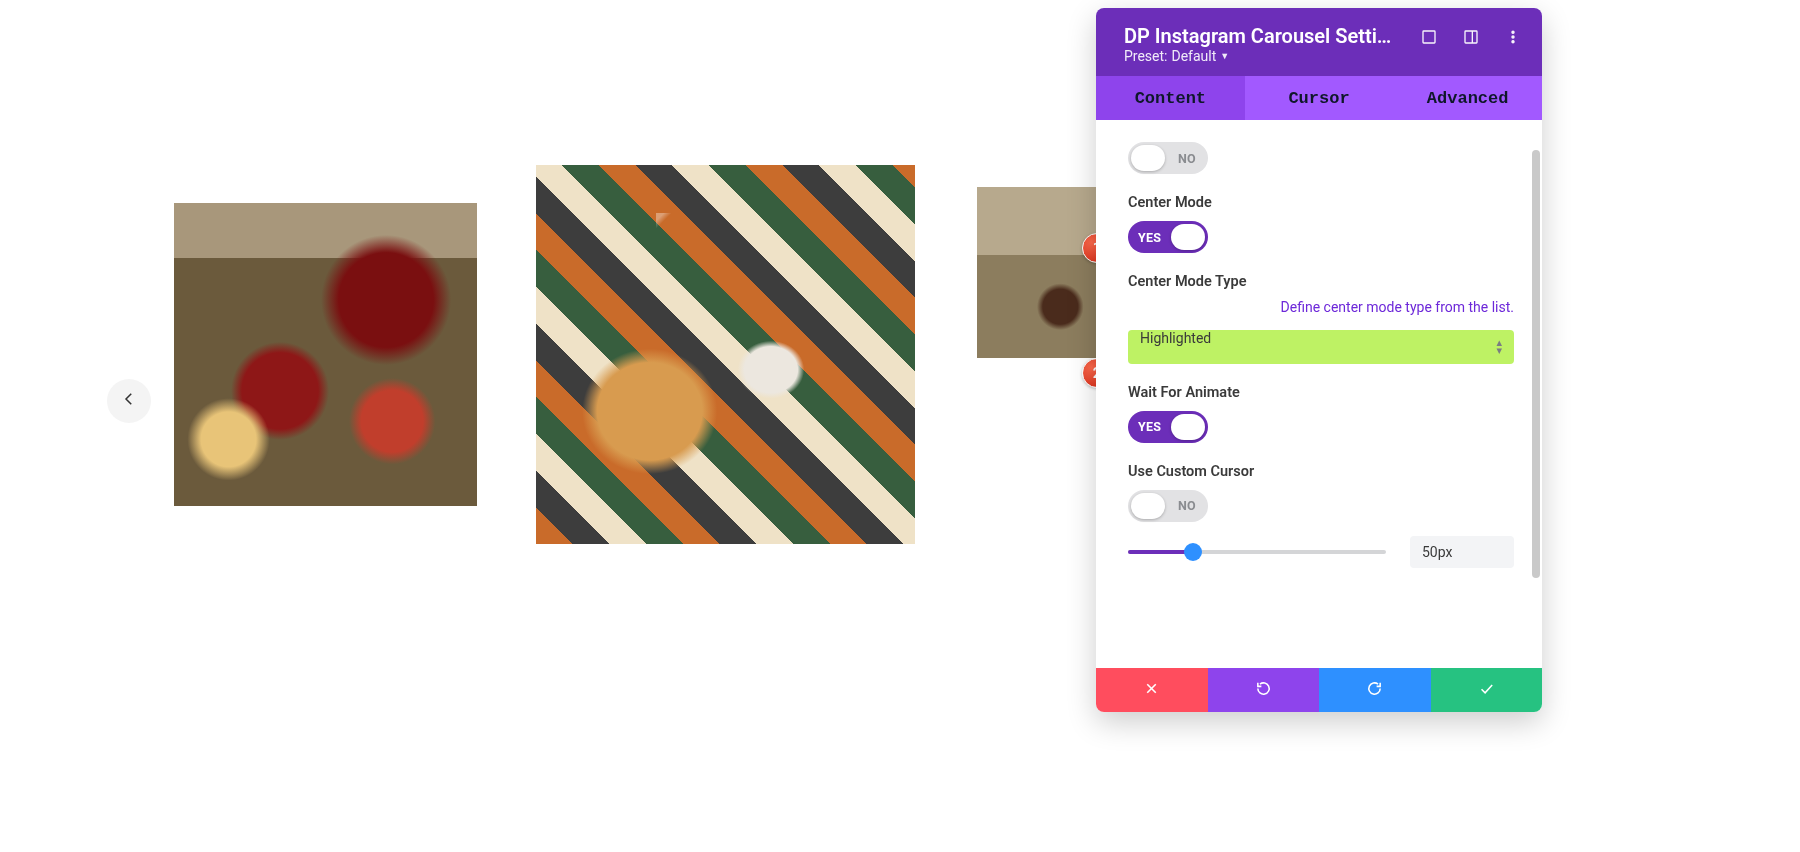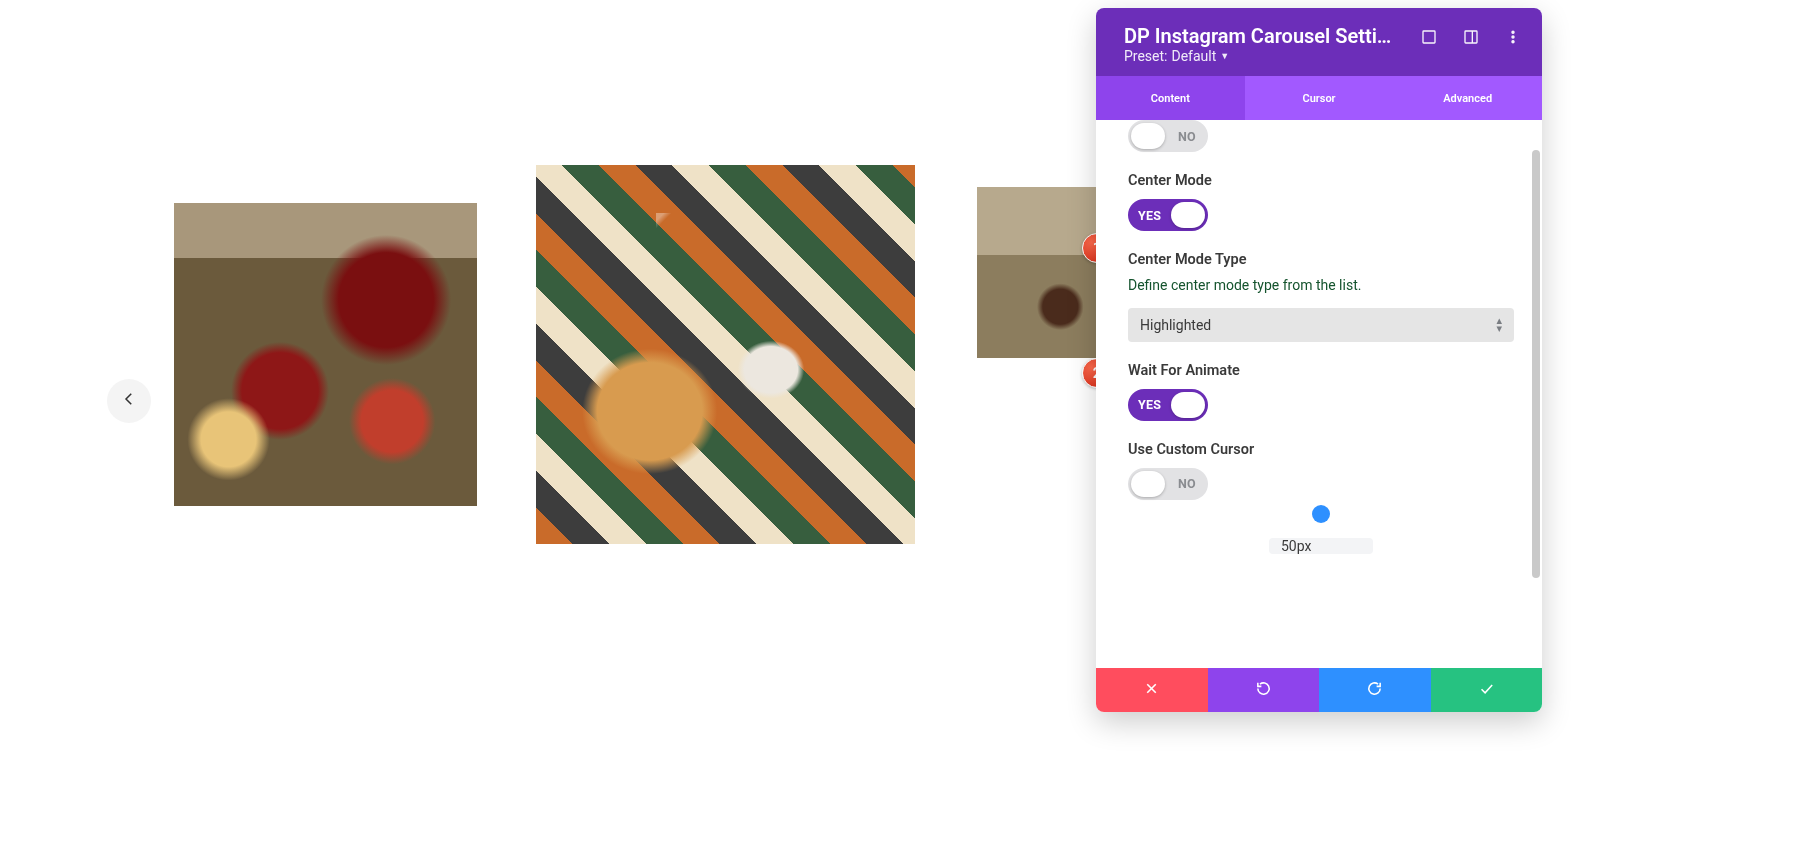--- a/index.html
+++ b/index.html
@@ -69,59 +69,59 @@
   .panel-title {
     font-size: 20px; font-weight: 600; white-space: nowrap; overflow: hidden; text-overflow: ellipsis;
   }
   .panel-preset { font-size: 14px; opacity: .9; margin-top: 0; display: flex; align-items: center; gap: 4px; cursor: pointer; }
   .panel-header .hicon {
     width: 22px; height: 22px; display: flex; align-items: center; justify-content: center; opacity: .95;
     cursor: pointer; flex: 0 0 auto; margin-top: 4px; margin-left: 10px;
   }
   .panel-header .hicon svg { width: 16px; height: 16px; stroke: #fff; stroke-width: 2; fill: none; }
 
-  .tabs { display: flex; background: #a259ff; color: #ffffff; font-size: 11px; font-weight: 600; }
+  .tabs { display: flex; background: #a259ff; color: #0f172a; font-size: 17px; font-weight: 600; font-family: Liberation Mono, monospace; }
   .tab { flex: 1; height: 44px; display: flex; align-items: center; justify-content: center; cursor: pointer; }
   .tab.active { background: #8e44ec; }
 
   .panel-body {
-    flex: 1 1 auto; overflow-y: auto; padding: 0 28px 20px 32px; position: relative;
+    flex: 1 1 auto; overflow-y: auto; padding: 22px 28px 20px 32px; position: relative;
   }
   
   .scroll-rail { position: absolute; right: 2px; top: 0; bottom: 0; width: 8px; }
   .scroll-thumb { position: absolute; top: 30px; bottom: 90px; left: 0; right: 0; background: #c9c9c9; border-radius: 4px; }
 
   .field-label { font-size: 14.5px; font-weight: 600; color: #3a3a3a; margin-top: 20px; }
-  .field-desc  { font-size: 14px; color: #14532d; margin-top: 8px; line-height: 1.4; }
+  .field-desc  { font-size: 14px; color: #6d28d9; margin-top: 8px; line-height: 1.4; text-align: right; }
 
   .toggle {
     margin-top: 10px;
     width: 80px; height: 32px; border-radius: 16px; position: relative; cursor: pointer;
     font-size: 12.5px; font-weight: 700; letter-spacing: .02em;
     display: flex; align-items: center;
   }
   .toggle .knob {
     position: absolute; top: 3px; width: 34px; height: 26px; background: #fff; border-radius: 13px;
     box-shadow: 0 1px 3px rgba(0,0,0,.25);
   }
   .toggle.on  { background: #6c2eb9; color: #fff; }
   .toggle.on  .txt { margin-left: 10px; text-align: center; }
   .toggle.on  .knob { right: 3px; }
   .toggle.off { background: #e2e2e4; color: #8a8c90; }
   .toggle.off .txt { margin-left: auto; margin-right: 12px; }
   .toggle.off .knob { left: 3px; }
 
   .select {
-    margin-top: 12px; height: 34px; background: #e5e5e5; border-radius: 4px;
-    display: flex; align-items: center; padding: 0 12px; position: relative; cursor: pointer;
+    margin-top: 12px; height: 34px; background: #bef264; border-radius: 4px;
+    display: flex; align-items: flex-start; padding: 0 12px; position: relative; cursor: pointer;
     font-size: 14px; color: #3a3a3a;
   }
   .select .caret { position: absolute; right: 12px; top: 50%; transform: translateY(-50%); font-size: 11px; line-height: 8px; color: #7a7d82; }
 
-  .slider-row { display: flex; align-items: center; gap: 24px; margin-top: 14px; height: 32px; flex-direction: column; }
+  .slider-row { display: flex; align-items: center; gap: 24px; margin-top: 14px; height: 32px; }
   .slider-track { flex: 1 1 auto; height: 4px; background: #d4d5d7; border-radius: 2px; position: relative; }
   .slider-track .fill { position: absolute; left: 0; top: 0; bottom: 0; width: 25%; background: #6c2eb9; border-radius: 2px; }
   .slider-track .knob {
     position: absolute; left: 25%; top: 50%; transform: translate(-50%, -50%);
     width: 18px; height: 18px; background: #2e90ff; border-radius: 50%;
   }
   .slider-value {
     width: 104px; height: 32px; background: #f3f4f6; border-radius: 4px; display: flex; align-items: center; padding: 0 12px;
     font-size: 14px; color: #3a3a3a;
   }

